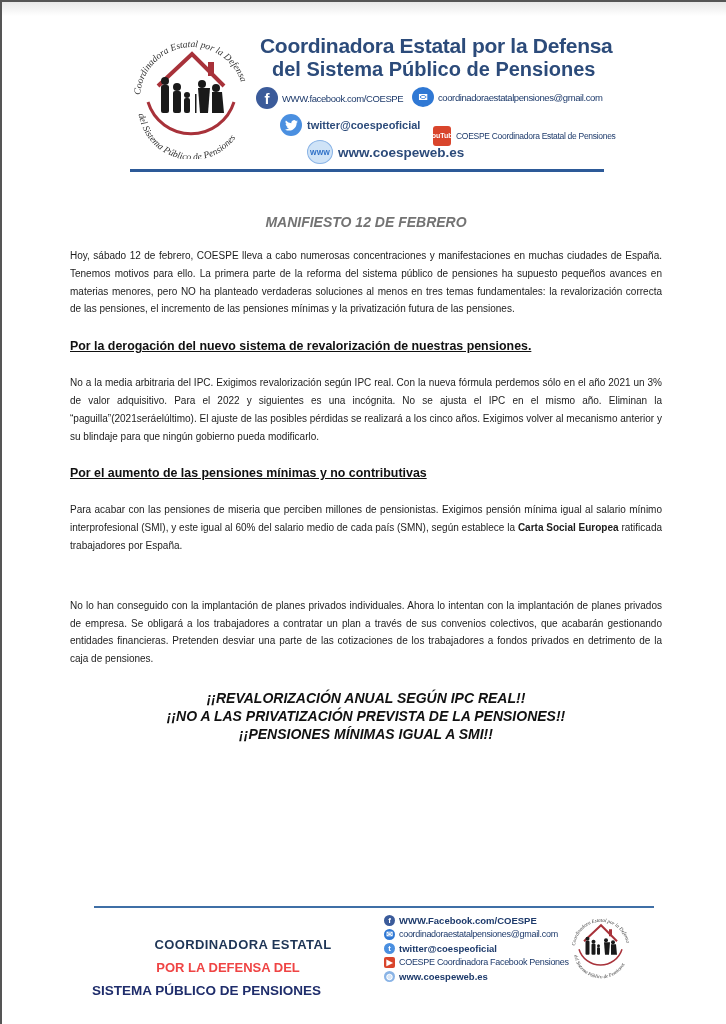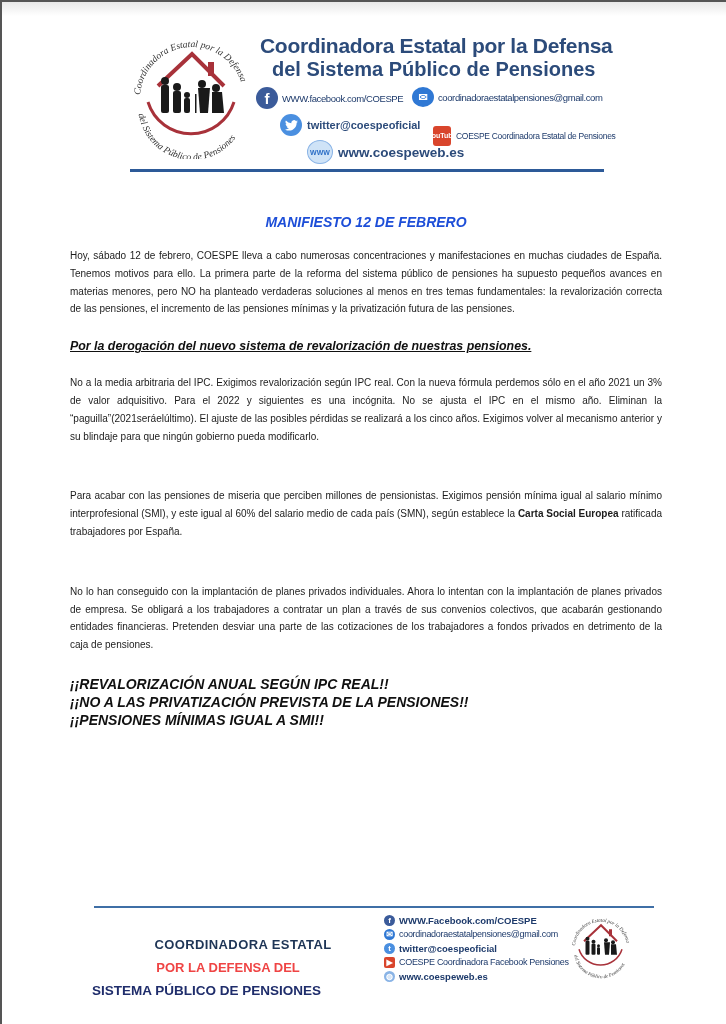--- a/index.html
+++ b/index.html
@@ -49,32 +49,32 @@
     .c-web .ic { width: 24px; height: 22px; background: #cfe3f7; color: #2c6ec6; font-size: 7px; border: 1px solid #8ab4e6; }
     .c-web .t { font-size: 13.5px; font-weight: bold; color: #2c4b7a; margin-left: 5px; }
     .h-rule {
       position: absolute; left: 128px; top: 167px; width: 474px; height: 3px;
       background: #2d5a98;
     }
 
     
     .doc { position: absolute; left: 68px; top: 212px; width: 592px; color: #222; font-family: "Liberation Sans", sans-serif; }
     .title {
-      text-align: center; font-weight: bold; font-style: italic; font-size: 14px; color: #1d4ed8;
+      text-align: center; font-weight: bold; font-style: italic; font-size: 14px; color: #737373;
       margin-bottom: 17px;
     }
     p.par {
       margin: 0; font-size: 10px; line-height: 17.8px; text-align: justify; color: #1c1c1c;
     }
     .sec-h {
-      font-weight: bold; font-style: italic; text-decoration: underline; font-size: 12.4px;
+      font-weight: bold; text-decoration: underline; font-size: 12.4px;
       color: #111; margin: 0;
     }
     .gap-m { height: 21px; }
-    .slogans { font-weight: bold; font-style: italic; font-size: 14px; line-height: 18px; color: #111; }
+    .slogans { text-align: center; font-weight: bold; font-style: italic; font-size: 14px; line-height: 18px; color: #111; }
 
     
     .f-rule { position: absolute; left: 92px; top: 904px; width: 560px; height: 2px; background: #3f6fa6; }
     .f-left { position: absolute; left: 90px; top: 918px; width: 272px; text-align: center; font-weight: 900; }
     .f-l1 { font-size: 13px; color: #1e3556; letter-spacing: 0.4px; margin-left: 30px; margin-top: 17px; }
     .f-l2 { font-size: 13px; color: #ef4444; margin-top: 8px; }
     .f-l3 { font-size: 13.5px; color: #1f2d6b; margin-top: 8px; text-align: left; margin-left: 0; }
     .f-contacts { position: absolute; left: 382px; top: 911px; }
     .f-row { display: flex; align-items: center; height: 14px; white-space: nowrap; }
     .f-row .ic {
@@ -157,20 +157,21 @@
 <div class="doc">
   <div class="title">MANIFIESTO 12 DE FEBRERO</div>
   <p class="par">Hoy, sábado 12 de febrero, COESPE lleva a cabo numerosas concentraciones y manifestaciones en muchas ciudades de España. Tenemos motivos para ello. La primera parte de la reforma del sistema público de pensiones ha supuesto pequeños avances en materias menores, pero NO ha planteado verdaderas soluciones al menos en tres temas fundamentales: la revalorización correcta de las pensiones, el incremento de las pensiones mínimas y la privatización futura de las pensiones.</p>
   <div class="gap-m"></div>
 
   <p class="sec-h">Por la derogación del nuevo sistema de revalorización de nuestras pensiones.</p>
   <div class="gap-m"></div>
   <p class="par">No a la media arbitraria del IPC. Exigimos revalorización según IPC real. Con la nueva fórmula perdemos sólo en el año 2021 un 3% de valor adquisitivo. Para el 2022 y siguientes es una incógnita. No se ajusta el IPC en el mismo año. Eliminan la “paguilla”(2021seráelúltimo). El ajuste de las posibles pérdidas se realizará a los cinco años. Exigimos volver al mecanismo anterior y su blindaje para que ningún gobierno pueda modificarlo.</p>
   <div class="gap-m"></div>
 
+  <p class="sec-h">Por el aumento de las pensiones mínimas y no contributivas</p>
   <div class="gap-m"></div>
   <p class="par"><span>Para acabar con las pensiones de miseria que perciben millones de pensionistas. Exigimos pensión mínima igual al salario mínimo interprofesional (SMI), y este igual al 60% del salario medio de cada país (SMN), según establece la </span><b>Carta Social Europea</b><span> ratificada trabajadores por España.</span></p>
   <div class="gap-m"></div>
 
   <div class="gap-m"></div>
   <p class="par">No lo han conseguido con la implantación de planes privados individuales. Ahora lo intentan con la implantación de planes privados de empresa. Se obligará a los trabajadores a contratar un plan a través de sus convenios colectivos, que acabarán gestionando entidades financieras. Pretenden desviar una parte de las cotizaciones de los trabajadores a fondos privados en detrimento de la caja de pensiones.</p>
   <div class="gap-m"></div>
 
   <div class="slogans">
     <div>¡¡REVALORIZACIÓN ANUAL SEGÚN IPC REAL!!</div>

